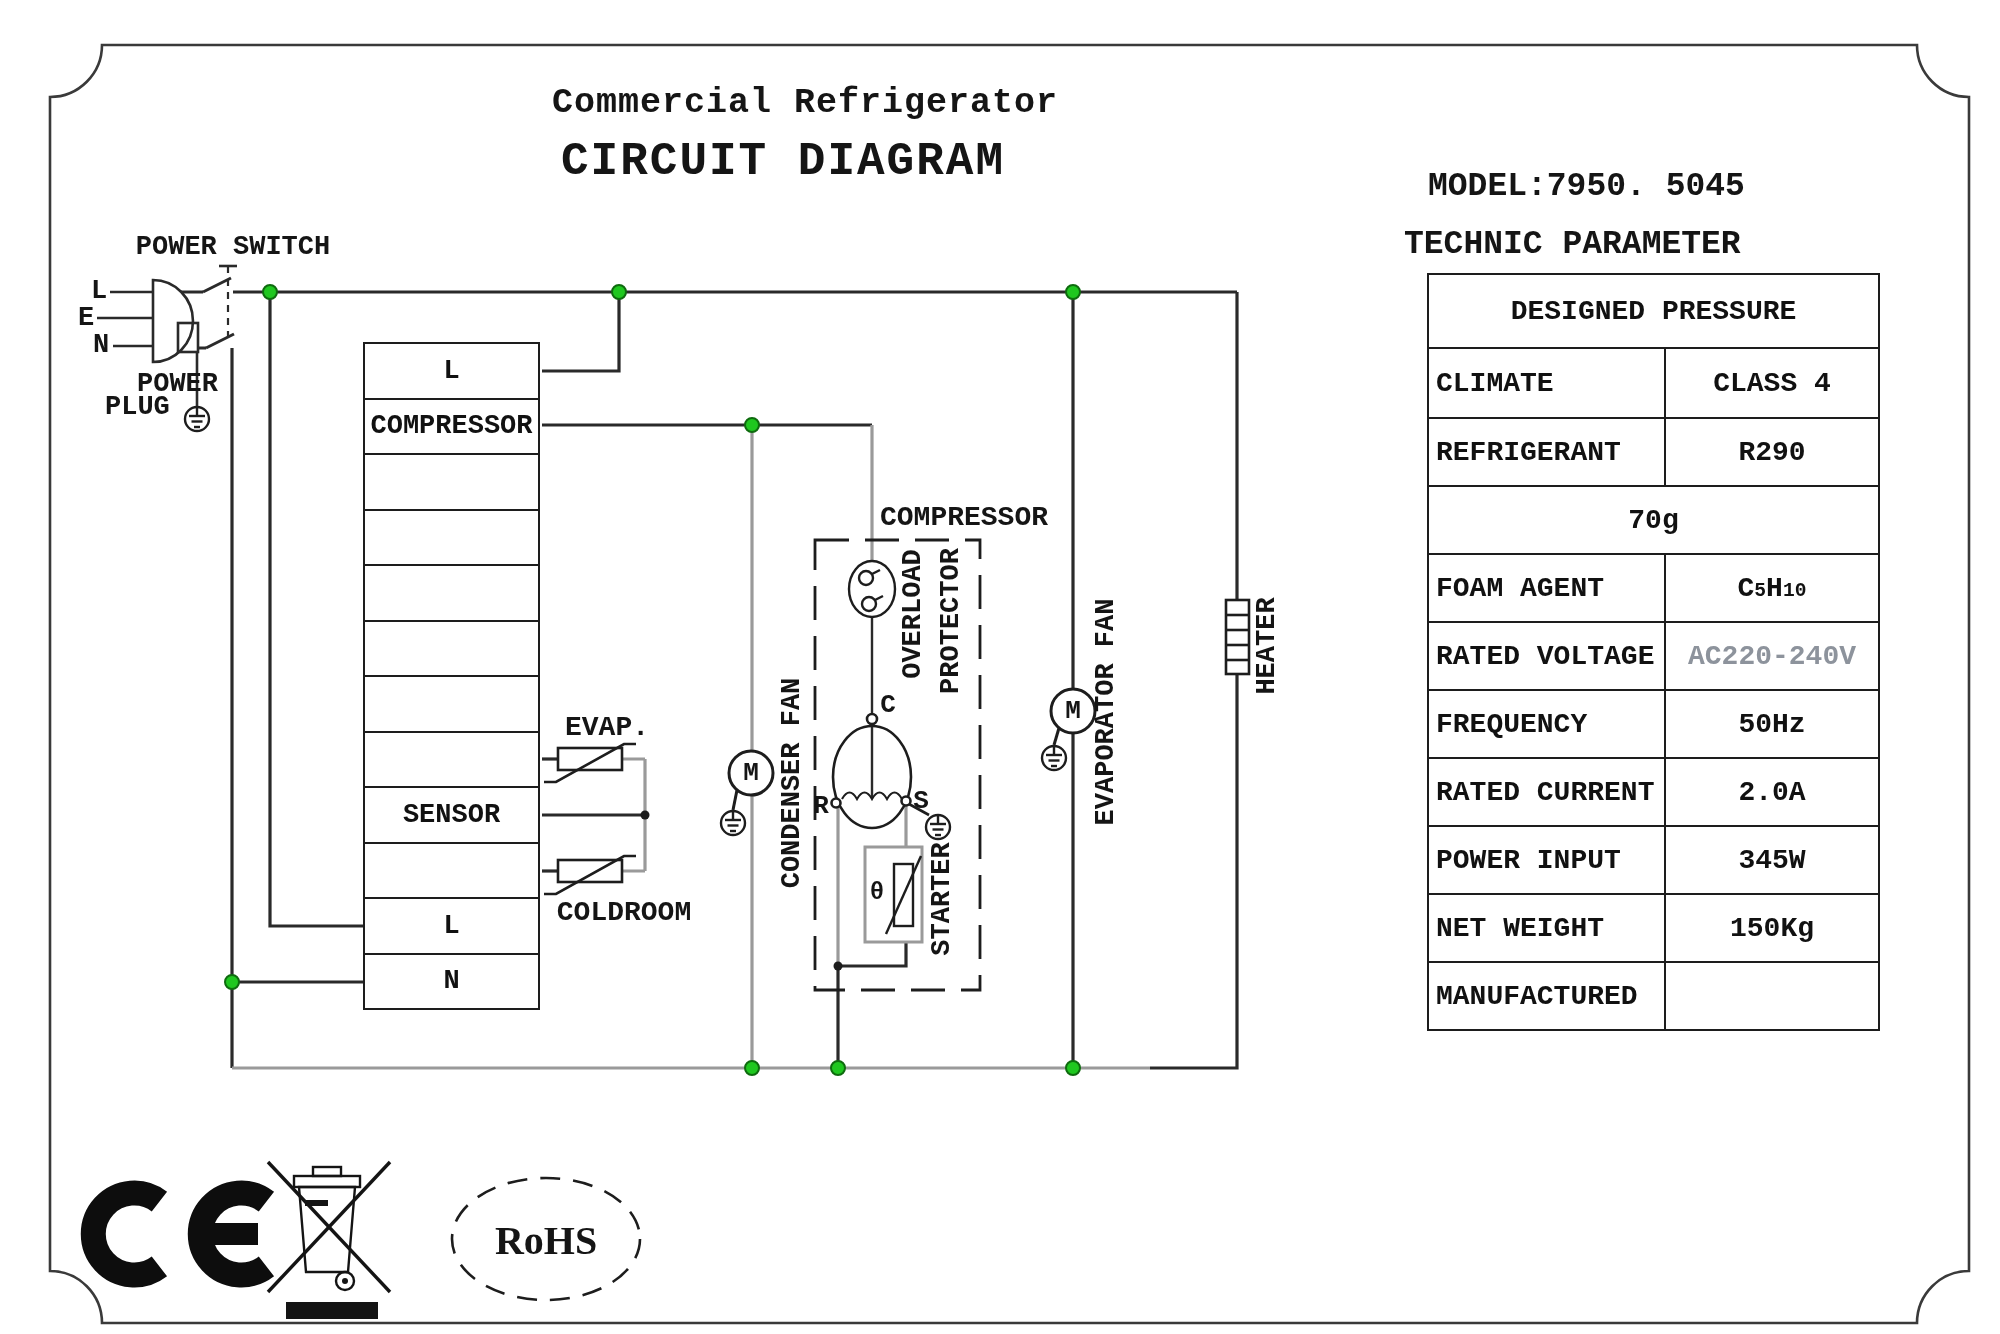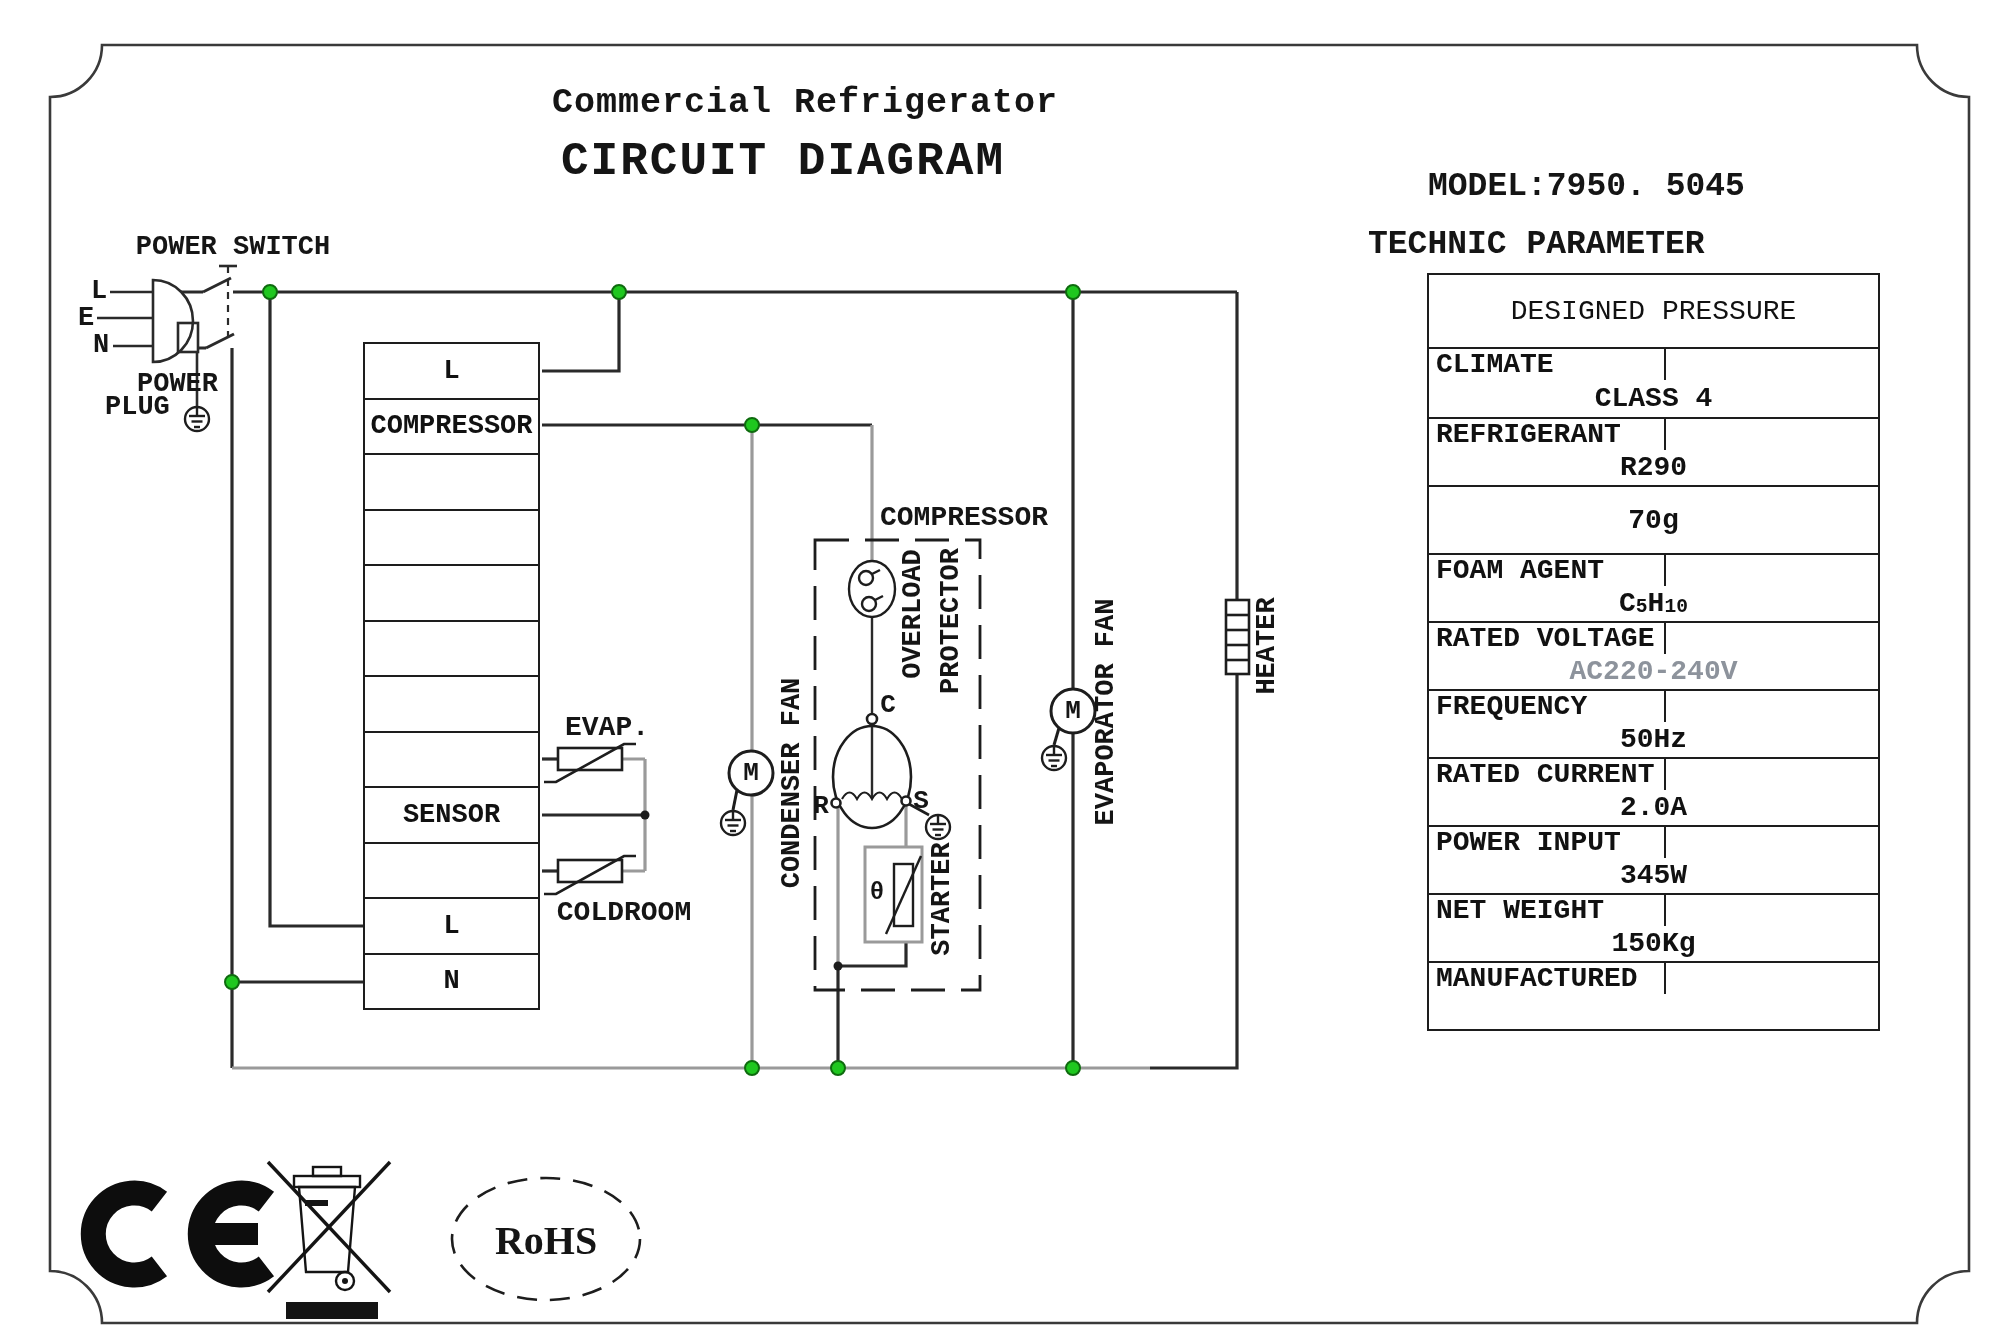--- a/index.html
+++ b/index.html
@@ -19,22 +19,22 @@
   
   .tblock{position:absolute;left:363px;top:342px;width:177px;height:668px;
           border:2.5px solid #1d1d1d;display:flex;flex-direction:column;box-sizing:border-box;background:transparent;}
   .trow{flex:1;display:flex;align-items:center;justify-content:center;
         font-size:27px;font-weight:bold;border-top:2.5px solid #1d1d1d;box-sizing:border-box;}
   .trow:first-child{border-top:none;}
   
   .ptable{position:absolute;left:1427px;top:273px;width:453px;border:2.8px solid #1d1d1d;
           box-sizing:border-box;background:#fff;}
   .phead{height:74px;display:flex;align-items:center;justify-content:center;
-         font-size:28px;font-weight:normal;border-bottom:2.8px solid #1d1d1d;box-sizing:border-box;}
-  .prow{display:flex;height:68px;border-top:2.8px solid #1d1d1d;box-sizing:border-box;flex-direction:column;}
+         font-size:28px;font-weight:bold;border-bottom:2.8px solid #1d1d1d;box-sizing:border-box;}
+  .prow{display:flex;height:68px;border-top:2.8px solid #1d1d1d;box-sizing:border-box;}
   .prow:first-child{border-top:none;}
   .pcell{display:flex;align-items:center;box-sizing:border-box;font-size:28px;font-weight:bold;}
   .plabel{width:237px;border-right:2.8px solid #1d1d1d;padding-left:7px;}
   .pvalue{flex:1;justify-content:center;}
   .pvalue sub{font-size:70%;line-height:0;transform:translateY(3px);}
   .muted{color:#8d939c;border-radius:28px;}
 </style>
 </head>
 <body>
 
@@ -192,21 +192,21 @@
       <rect x="286" y="1302" width="92" height="17" fill="#141414" stroke="none"></rect>
     </g>
 
     <ellipse cx="546" cy="1239" rx="94" ry="61" fill="none" stroke="#1d1d1d" stroke-width="2.6" stroke-dasharray="20 13"></ellipse>
   </svg>
 
   <div class="lbl clabel t2" style="left:783px;top:162px;">CIRCUIT DIAGRAM</div>
   <div class="lbl clabel t1" style="left:805px;top:103px;">Commercial Refrigerator</div>
 
   <div class="lbl modeltxt" style="left:1428px;top:168px;">MODEL:7950. 5045</div>
-  <div class="lbl modeltxt" style="left:1368px;top:226px;">TECHNIC  PARAMETER</div>
+  <div class="lbl modeltxt" style="left:1404px;top:226px;">TECHNIC  PARAMETER</div>
 
   <div class="lbl clabel f27" style="left:233px;top:247px;">POWER SWITCH</div>
   <div class="lbl clabel f27" style="left:99px;top:291px;">L</div>
   <div class="lbl clabel f27" style="left:86px;top:318px;">E</div>
   <div class="lbl clabel f27" style="left:101px;top:345px;">N</div>
   <div class="lbl f27" style="left:105px;top:369px;margin-left:32px;">POWER</div>
   <div class="lbl f27" style="left:105px;top:392px;text-align:right;">PLUG</div>
 
   <div class="lbl clabel f28" style="left:607px;top:727px;">EVAP.</div>
   <div class="lbl clabel f28" style="left:624px;top:912px;">COLDROOM</div>

